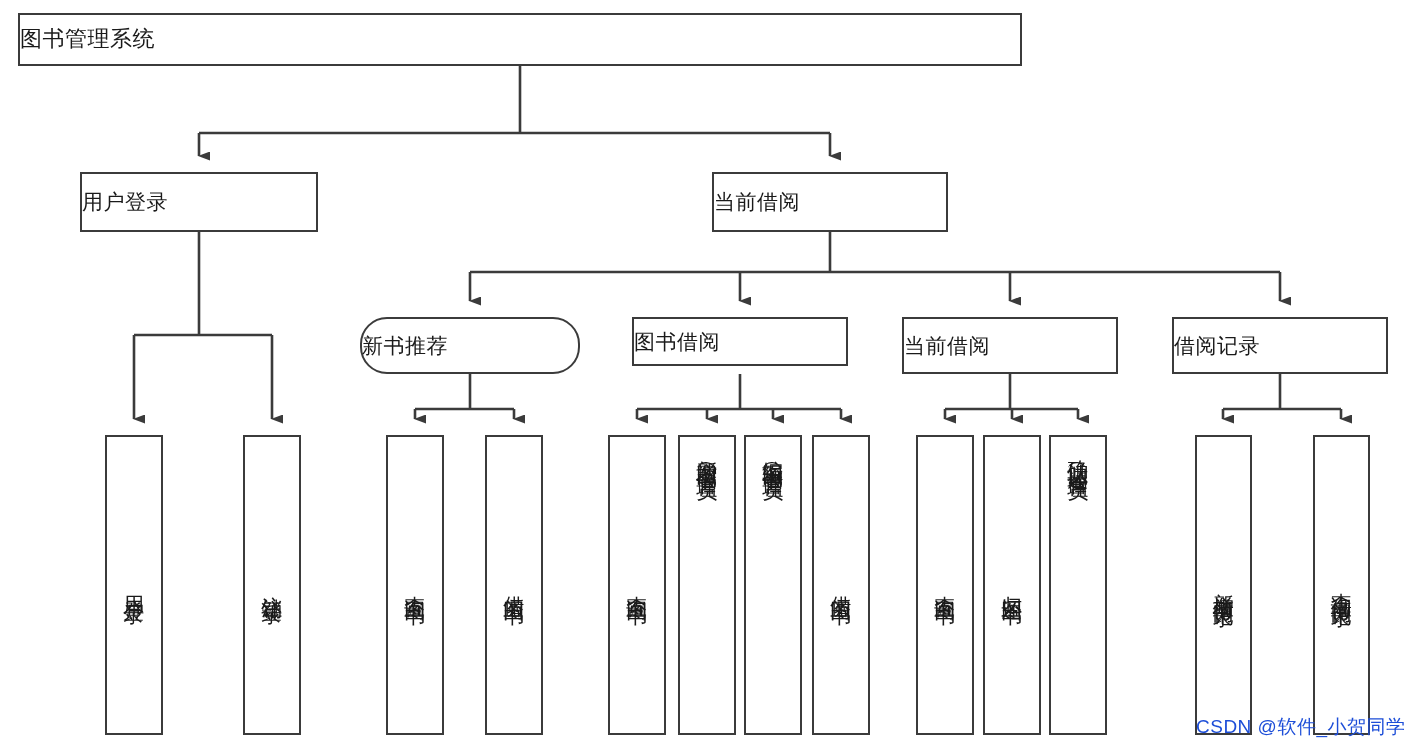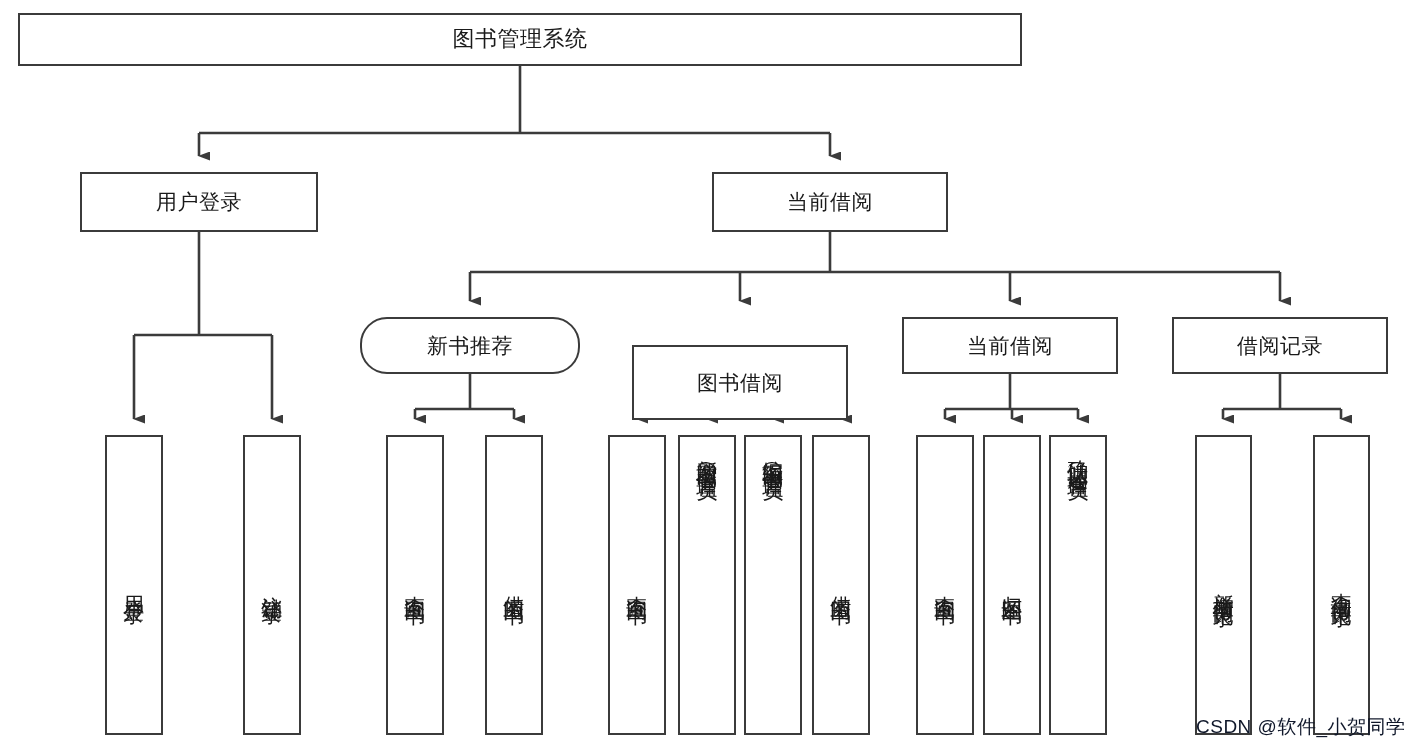--- a/index.html
+++ b/index.html
@@ -25,21 +25,20 @@
     height: 747px;
     pointer-events: none;
   }
   .node {
     position: absolute;
     box-sizing: border-box;
     background: #ffffff;
     border: 2px solid #3b3b3b;
     display: flex;
     align-items: center;
-    justify-content: center;
     color: #1a1a1a;
     z-index: 2;
   }
   .node-label {
     display: block;
     text-align: center;
     letter-spacing: 0.5px;
   }
   
   .node.horiz .node-label {
@@ -63,21 +62,21 @@
     line-height: 1.12;
     letter-spacing: 3px;
     white-space: nowrap;
   }
   .node.vert.centered {
     align-items: center;
     padding-top: 0;
   }
   .watermark {
     position: absolute;
-    color: #0f172a;
+    color: #1d4ed8;
     font-size: 19px;
     white-space: nowrap;
     z-index: 5;
     letter-spacing: 0.5px;
   }
 </style>
 </head>
 <body>
 
 <div id="canvas">
@@ -125,21 +124,21 @@
   <div class="node horiz" style="left: 80px; top: 172px; width: 238px; height: 60px;">
     <span class="node-label">用户登录</span>
   </div>
   <div class="node horiz" style="left: 712px; top: 172px; width: 236px; height: 60px;">
     <span class="node-label">当前借阅</span>
   </div>
 
   <div class="node horiz" style="left: 360px; top: 317px; width: 220px; height: 57px; border-radius: 27px;">
     <span class="node-label">新书推荐</span>
   </div>
-  <div class="node horiz" style="left: 632px; top: 317px; width: 216px; height: 75px; margin-top: 28px;">
+  <div class="node horiz" style="left: 632px; top: 317px; width: 216px; height: 49px;">
     <span class="node-label">图书借阅</span>
   </div>
   <div class="node horiz" style="left: 1172px; top: 317px; width: 216px; height: 57px;">
     <span class="node-label">借阅记录</span>
   </div>
   <div class="node horiz" style="left: 902px; top: 317px; width: 216px; height: 57px;">
     <span class="node-label">当前借阅</span>
   </div>
 
   <div class="node vert centered" style="left: 105px; top: 435px; width: 58px; height: 300px;">

